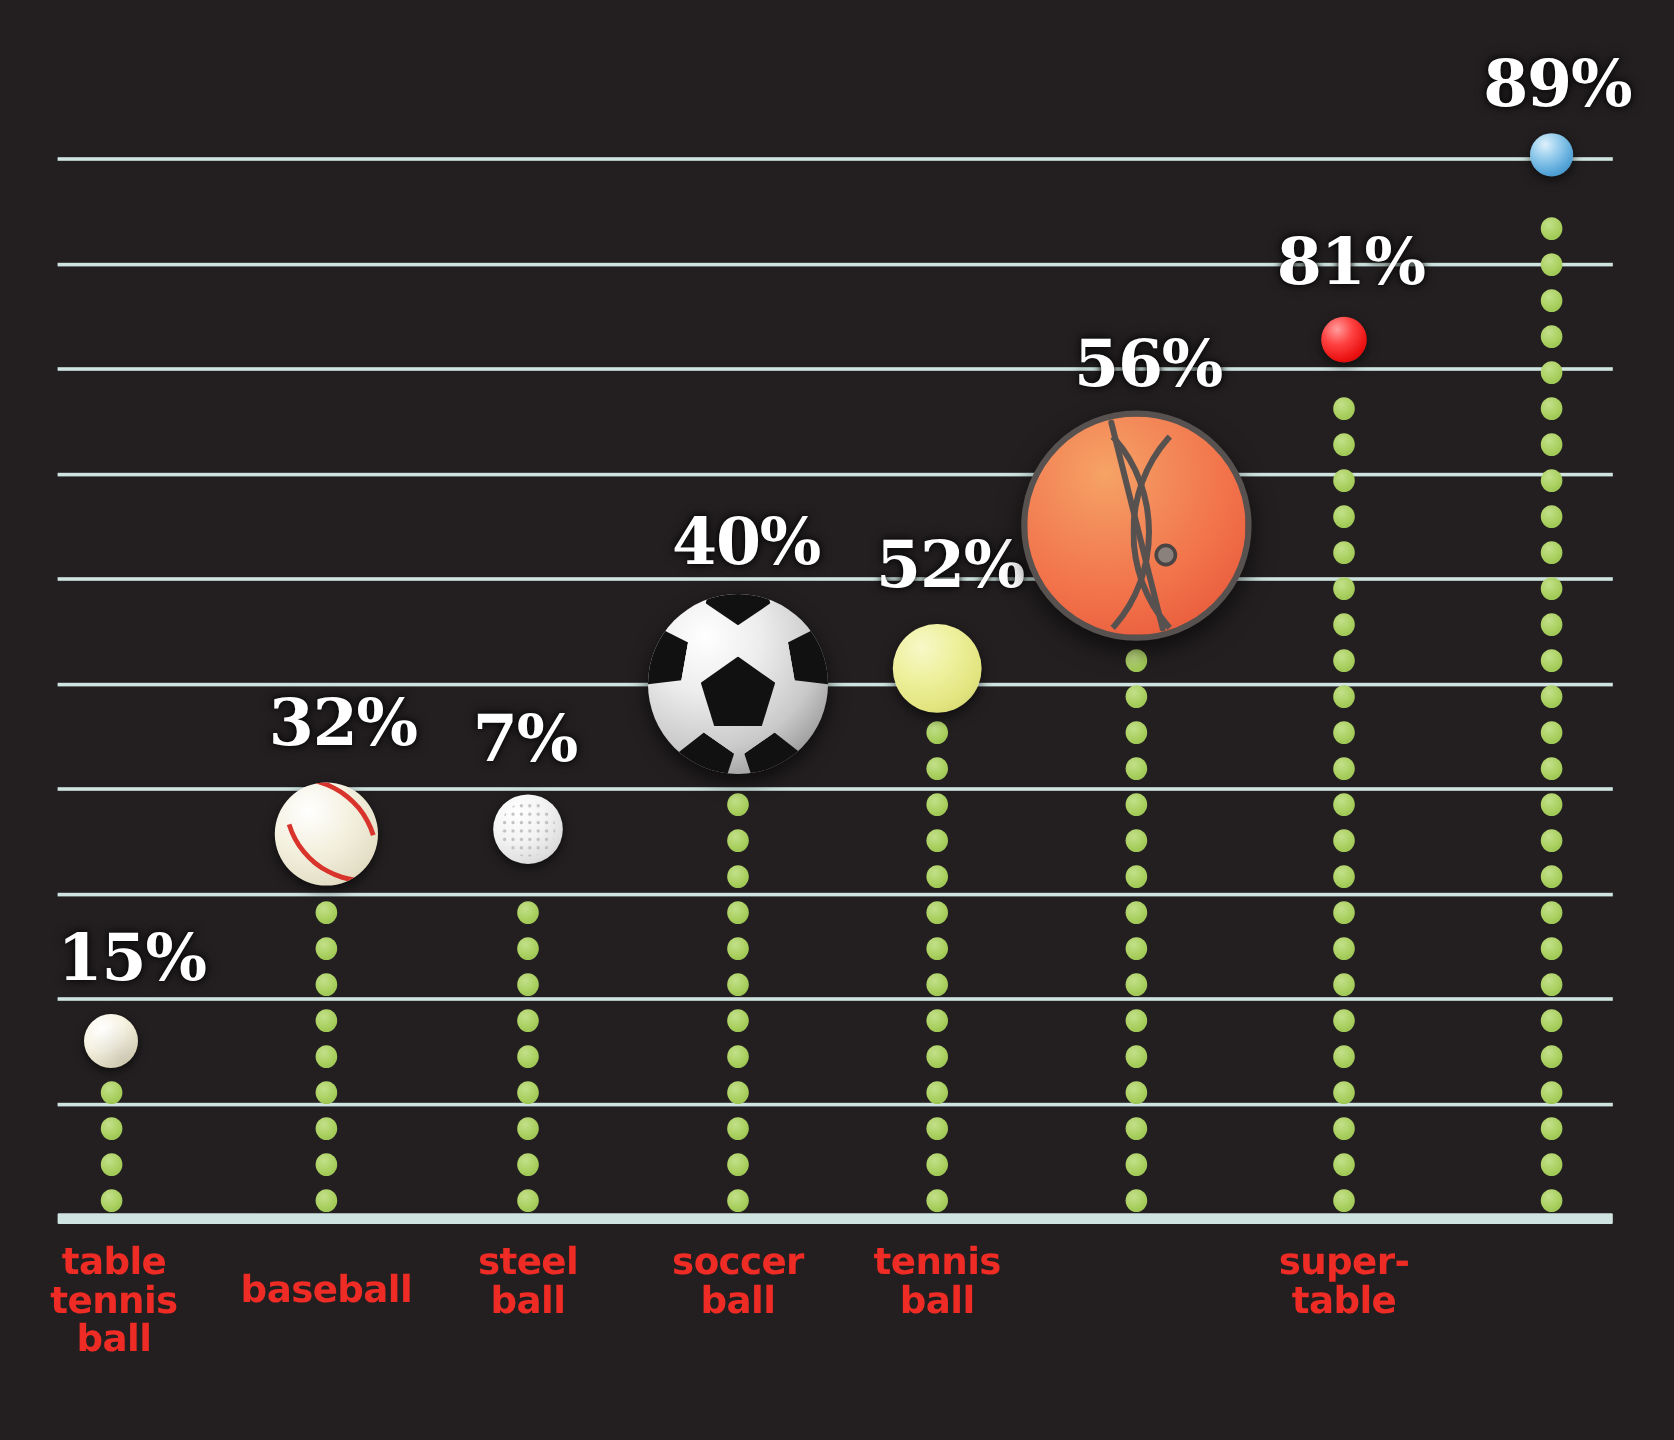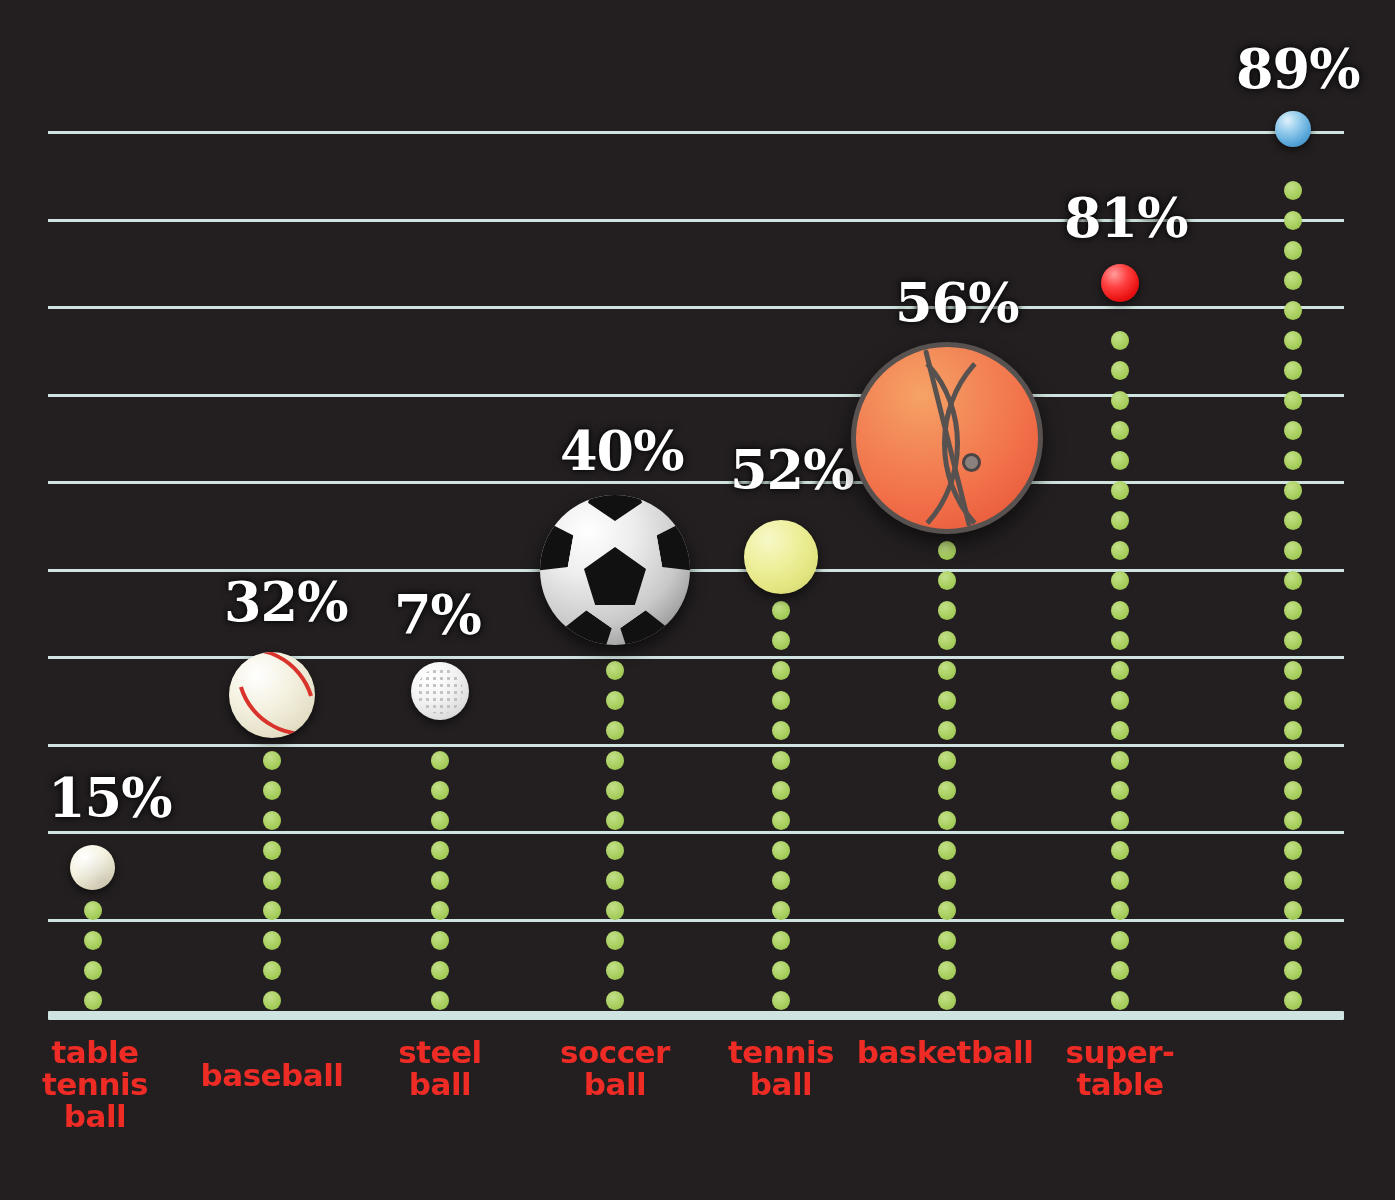--- a/index.html
+++ b/index.html
@@ -342,17 +342,16 @@
   <div class="catlabel" style="left:20px;top:1037px;width:150px">table
 tennis
 ball</div>
   <div class="catlabel" style="left:182px;top:1060px;width:180px">baseball</div>
   <div class="catlabel" style="left:365px;top:1037px;width:150px">steel
 ball</div>
   <div class="catlabel" style="left:530px;top:1037px;width:170px">soccer
 ball</div>
   <div class="catlabel" style="left:700px;top:1037px;width:162px">tennis
 ball</div>
-  <div class="catlabel" style="left:834px;top:1037px;width:222px">basketball</div>
   <div class="catlabel" style="left:1040px;top:1037px;width:160px">super-
 table</div>
 
 </div>
 
 </body></html>

